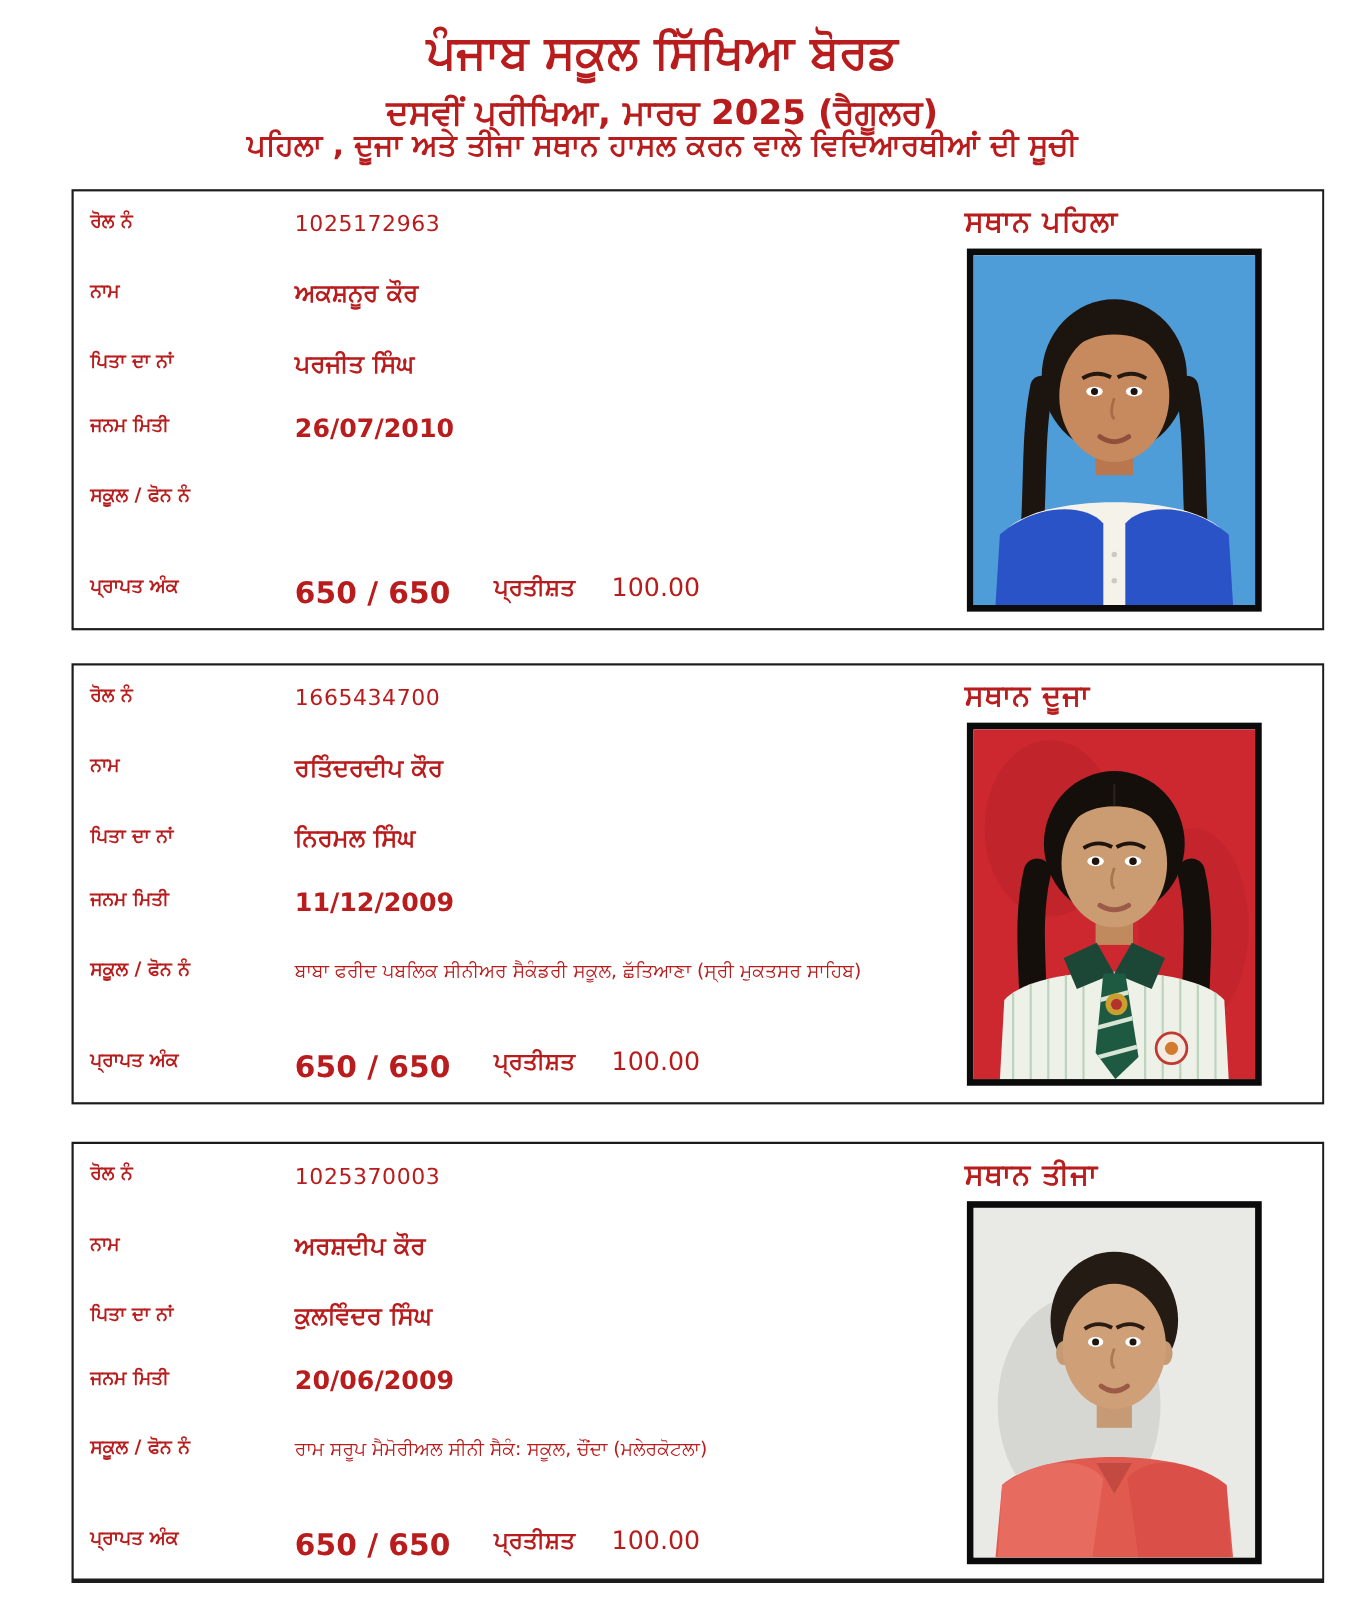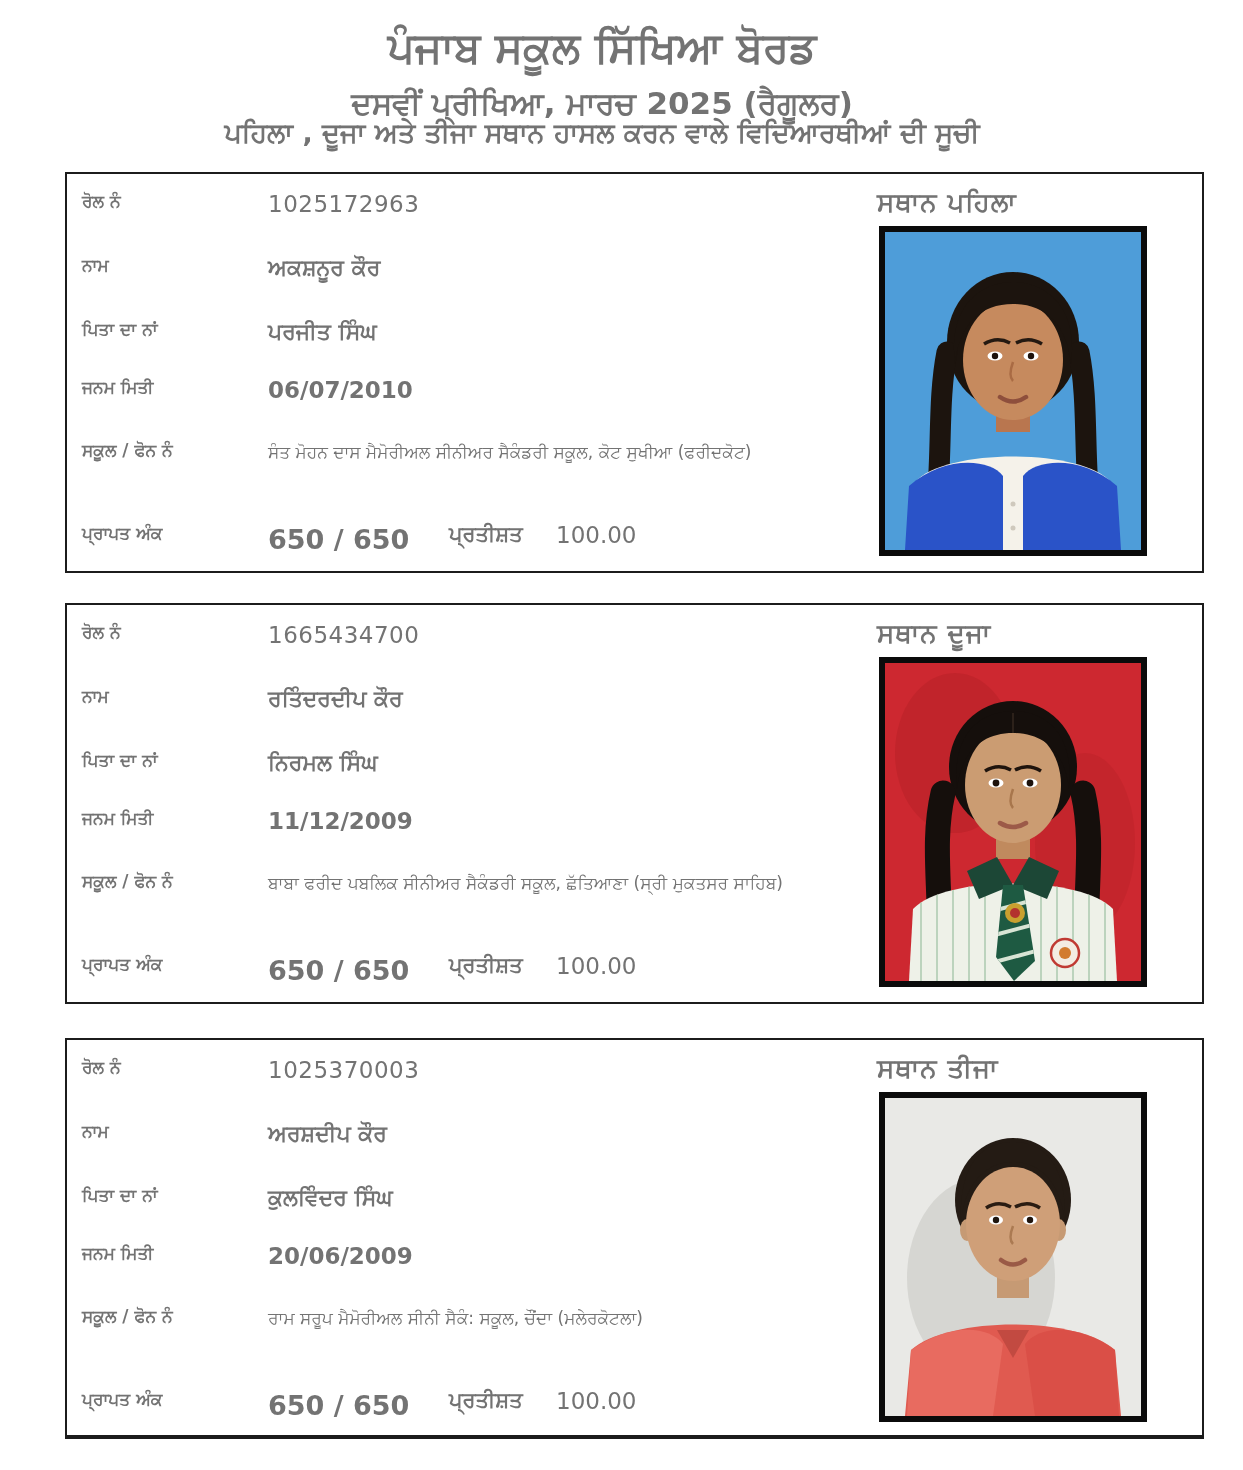--- a/index.html
+++ b/index.html
@@ -1,21 +1,21 @@
 <!DOCTYPE html>
 <html><head>
 <meta charset="utf-8">
 <style>
   html,body{margin:0;padding:0;background:#ffffff;}
   .page{
     position:relative;
     width:1204px;height:1470px;
     background:#ffffff;
     font-family:"DejaVu Sans","Liberation Sans",sans-serif;
-    color:#737373;
+    color:#b91c1c;
     overflow:hidden;
   }
   
   .hdr-title{
     position:absolute;left:0;top:22px;width:100%;
     text-align:center;font-size:42px;font-weight:bold;line-height:1.25;
   }
   .hdr-sub{
     position:absolute;left:0;top:84px;width:100%;
     text-align:center;font-size:31px;font-weight:bold;line-height:1.25;
@@ -36,21 +36,21 @@
     position:absolute;left:15px;font-weight:bold;font-size:17px;line-height:1.35;
     white-space:nowrap;
   }
   .fvalue{position:absolute;left:201px;line-height:1.3;}
   .r-roll{top:16px;}
   .r-name{top:80px;}
   .r-father{top:144px;}
   .r-dob{top:202px;}
   .r-school{top:265px;}
   .r-marks{top:348px;}
-  .v-roll{font-size:23px;letter-spacing:.5px;}
+  .v-roll{font-size:20px;letter-spacing:.5px;}
   .v-name{font-size:22px;font-weight:bold;}
   .v-father{font-size:22px;font-weight:bold;}
   .v-dob{font-size:23px;font-weight:bold;}
   .v-school{font-size:17px;max-width:600px;top:268px;line-height:1.25;}
   .v-marks{font-size:27px;font-weight:bold;}
   .pct-label{position:absolute;left:382px;font-weight:bold;font-size:21px;white-space:nowrap;}
   .pct-value{position:absolute;left:489px;font-weight:normal;font-size:23px;}
   
   .rank-caption{
     position:absolute;left:810px;top:13px;
@@ -72,23 +72,22 @@
   <div class="hdr-desc">ਪਹਿਲਾ , ਦੂਜਾ ਅਤੇ ਤੀਜਾ ਸਥਾਨ ਹਾਸਲ ਕਰਨ ਵਾਲੇ ਵਿਦਿਆਰਥੀਆਂ ਦੀ ਸੂਚੀ</div>
 
   <section class="card c1">
     <span class="flabel r-roll">ਰੋਲ ਨੰ</span>
     <span class="fvalue r-roll v-roll">1025172963</span>
     <span class="flabel r-name">ਨਾਮ</span>
     <span class="fvalue r-name v-name">ਅਕਸ਼ਨੂਰ ਕੌਰ</span>
     <span class="flabel r-father">ਪਿਤਾ  ਦਾ ਨਾਂ</span>
     <span class="fvalue r-father v-father">ਪਰਜੀਤ ਸਿੰਘ</span>
     <span class="flabel r-dob">ਜਨਮ ਮਿਤੀ</span>
-    <span class="fvalue r-dob v-dob">06/07/2010</span>
+    <span class="fvalue r-dob v-dob">26/07/2010</span>
     <span class="flabel r-school">ਸਕੂਲ / ਫੋਨ ਨੰ</span>
-    <span class="fvalue v-school">ਸੰਤ ਮੋਹਨ ਦਾਸ ਮੈਮੋਰੀਅਲ ਸੀਨੀਅਰ ਸੈਕੰਡਰੀ ਸਕੂਲ, ਕੋਟ ਸੁਖੀਆ (ਫਰੀਦਕੋਟ)</span>
     <span class="flabel r-marks">ਪ੍ਰਾਪਤ ਅੰਕ</span>
     <span class="fvalue r-marks v-marks">650 / 650</span>
     <span class="pct-label r-marks">ਪ੍ਰਤੀਸ਼ਤ</span>
     <span class="pct-value r-marks">100.00</span>
 
     <div class="rank-caption">ਸਥਾਨ ਪਹਿਲਾ</div>
     <div class="photo-frame">
       <svg viewBox="0 0 256 318">
         <rect width="256" height="318" fill="#4e9dd9"></rect>
         <ellipse cx="128" cy="110" rx="66" ry="70" fill="#1c140e"></ellipse>

